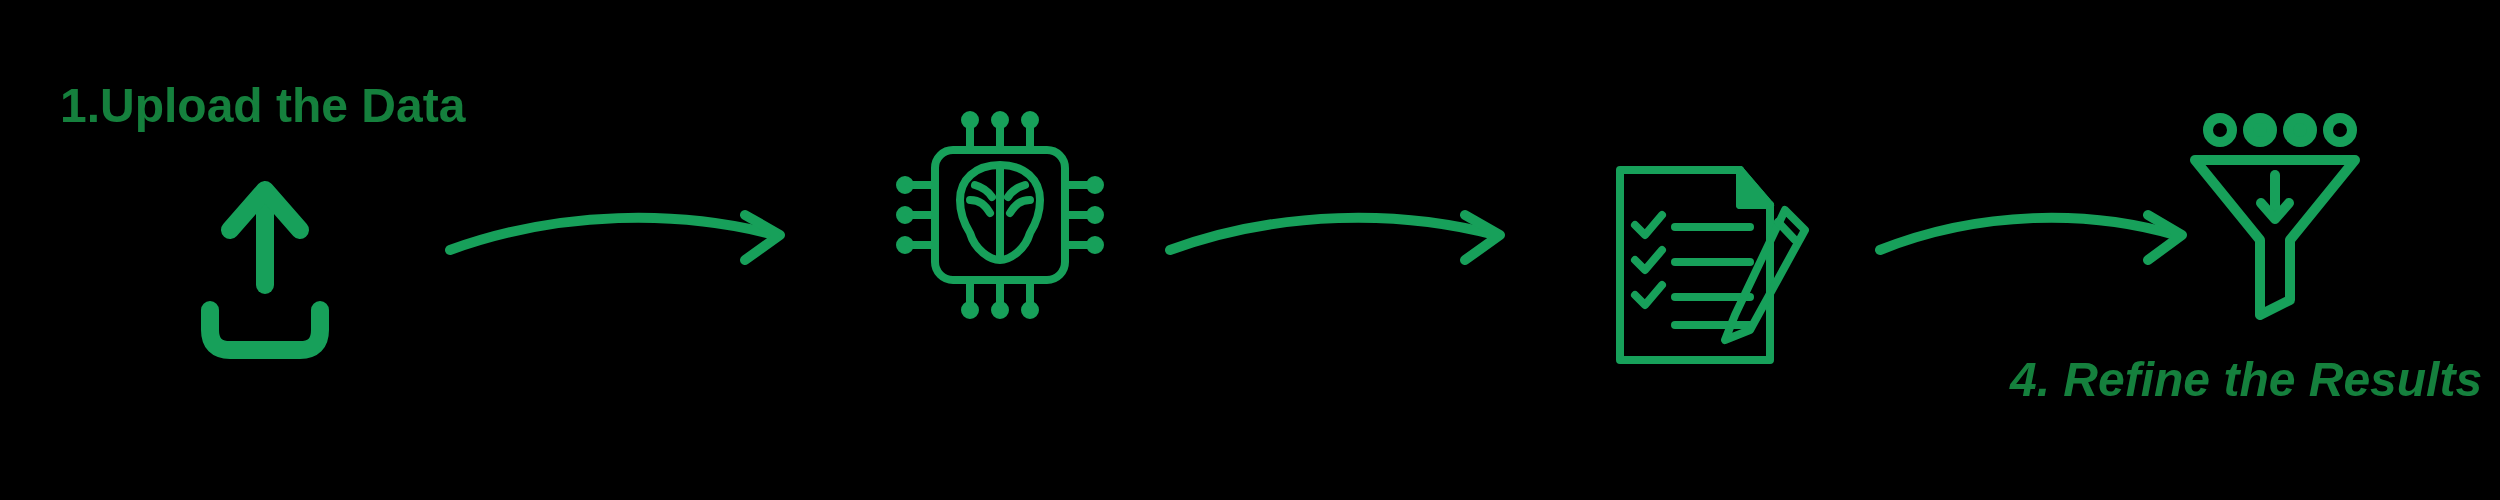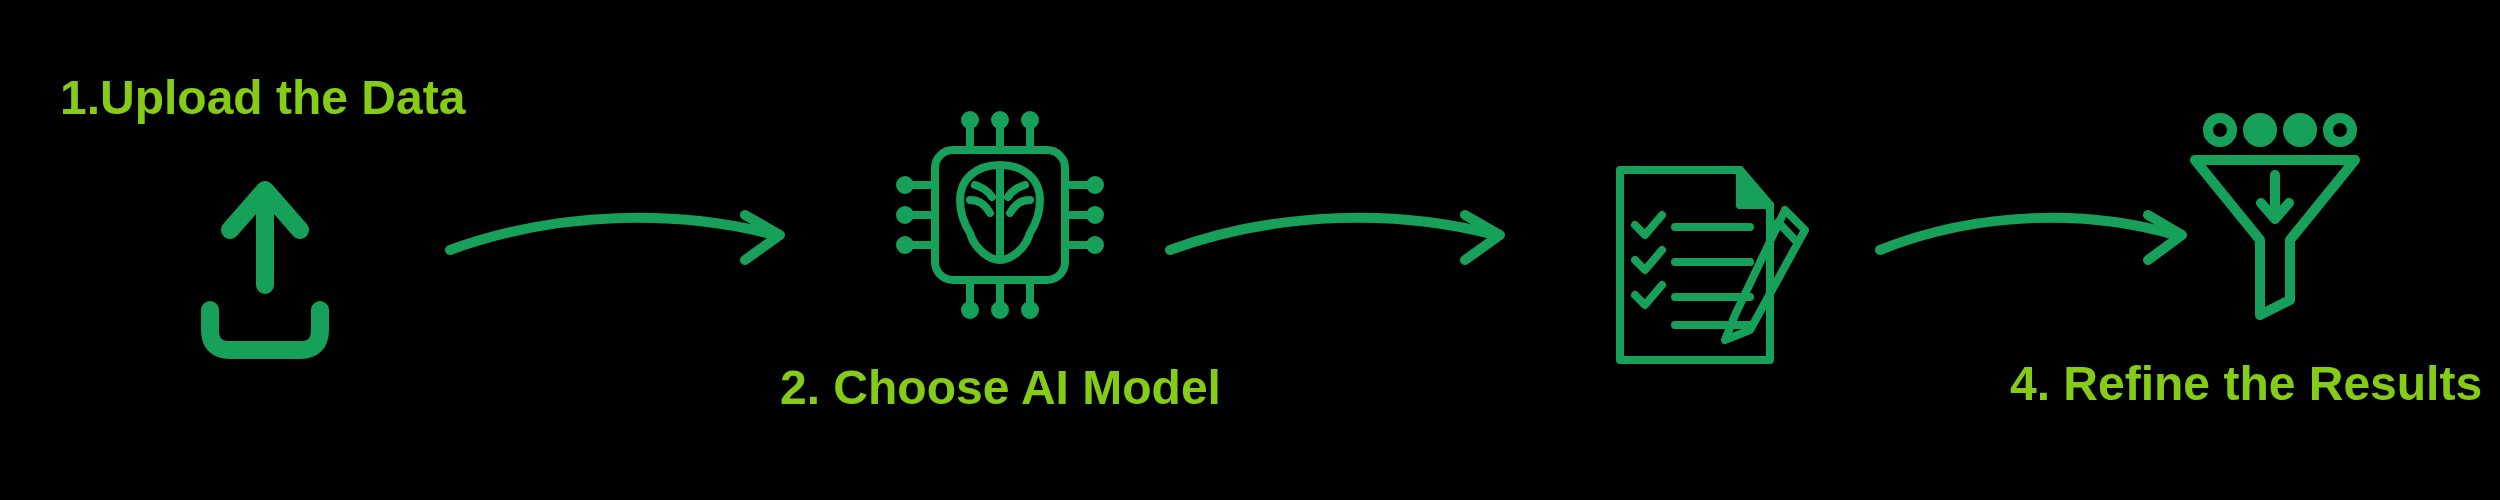--- a/index.html
+++ b/index.html
@@ -11,24 +11,25 @@
     font-family: "Segoe UI", "Helvetica Neue", Arial, sans-serif;
     overflow: hidden;
   }
   .stage {
     position: relative;
     width: 2500px;
     height: 500px;
   }
   .step-label {
     position: absolute;
-    color: #84cc16;
+    color: #15803d;
     font-weight: 700;
     font-size: 48px;
     white-space: nowrap;
+    margin-top: 8px;
   }
   .icon-wrap {
     position: absolute;
   }
   .arrow-wrap {
     position: absolute;
   }
   svg { display: block; }
 </style>
 </head>
@@ -97,21 +98,20 @@
         <path d="M110 60 C 85 60, 70 75, 70 95 C 70 110, 75 120, 80 128 C 85 145, 100 155, 110 155 C 120 155, 135 145, 140 128 C 145 120, 150 110, 150 95 C 150 75, 135 60, 110 60 Z"></path>
         <line x1="110" y1="62" x2="110" y2="153"></line>
         <path d="M80 95 C 90 95, 95 100, 100 108"></path>
         <path d="M140 95 C 130 95, 125 100, 120 108"></path>
         <path d="M85 80 C 92 82, 98 86, 102 92"></path>
         <path d="M135 80 C 128 82, 122 86, 118 92"></path>
       </g>
     </svg>
   </div>
 
-  <div class="step-label" style="left:780px; top:360px;">2. Choose AI Model</div>
 
   <div class="arrow-wrap" style="left:1160px; top:180px;">
     <svg width="360" height="110" viewBox="0 0 360 110">
       <g stroke="#17A05A" stroke-width="10" fill="none" stroke-linecap="round" stroke-linejoin="round">
         <path d="M10 70 C 120 30, 240 30, 335 55"></path>
         <polyline points="305,35 340,55 305,80"></polyline>
       </g>
     </svg>
   </div>
 
@@ -160,15 +160,15 @@
         <circle cx="175" cy="25" r="12"></circle>
 
         <path d="M30 55 L190 55 L125 135 L125 195 L95 210 L95 135 Z"></path>
 
         <line x1="110" y1="70" x2="110" y2="110"></line>
         <polyline points="96,98 110,114 124,98"></polyline>
       </g>
     </svg>
   </div>
 
-  <div class="step-label" style="left:2010px; top:356px;">4. Refine the Results</div>
+  <div class="step-label" style="left:2010px; top:344px;font-style:italic;">4. Refine the Results</div>
 
 </div>
 
 </body></html>

